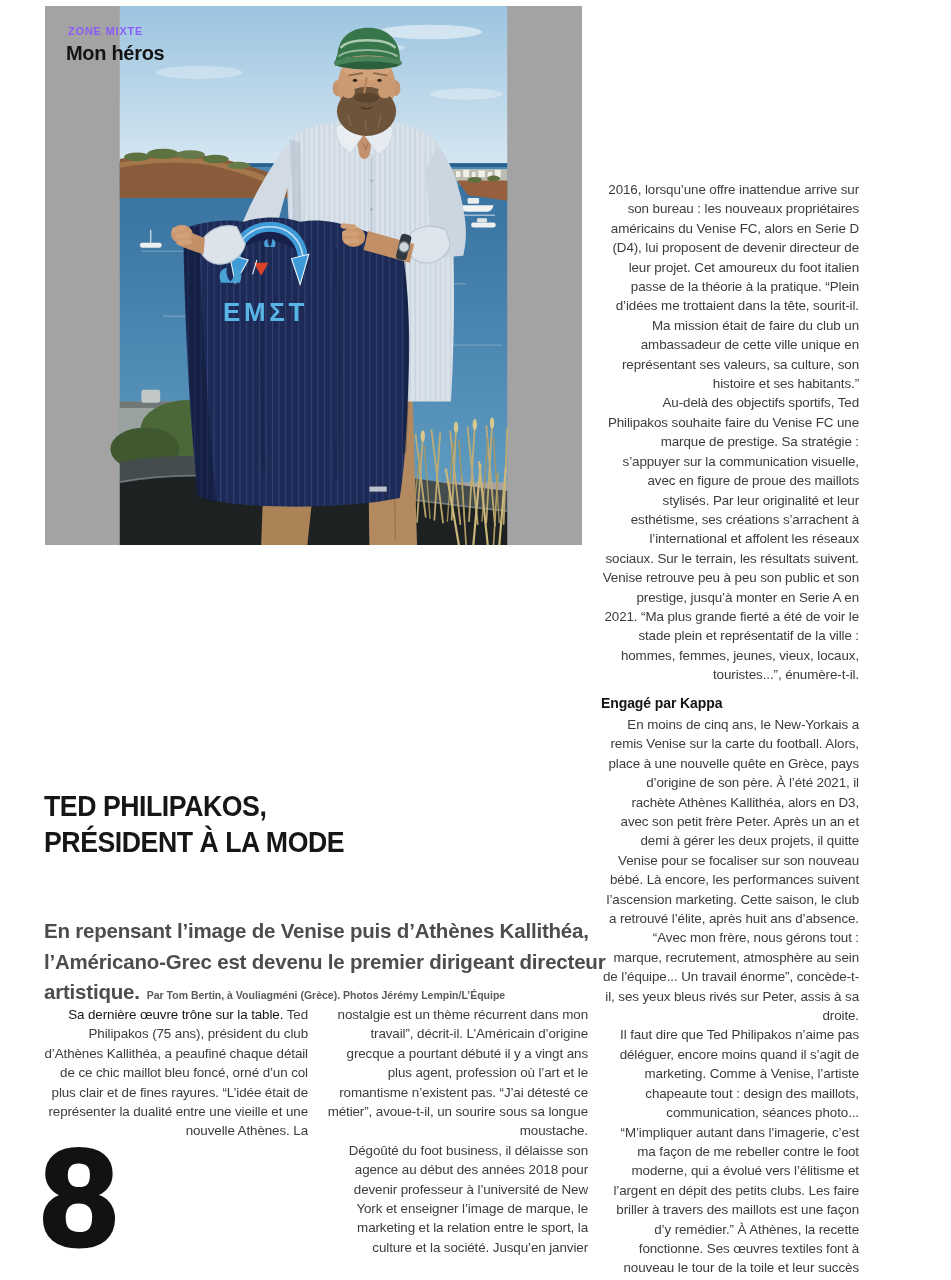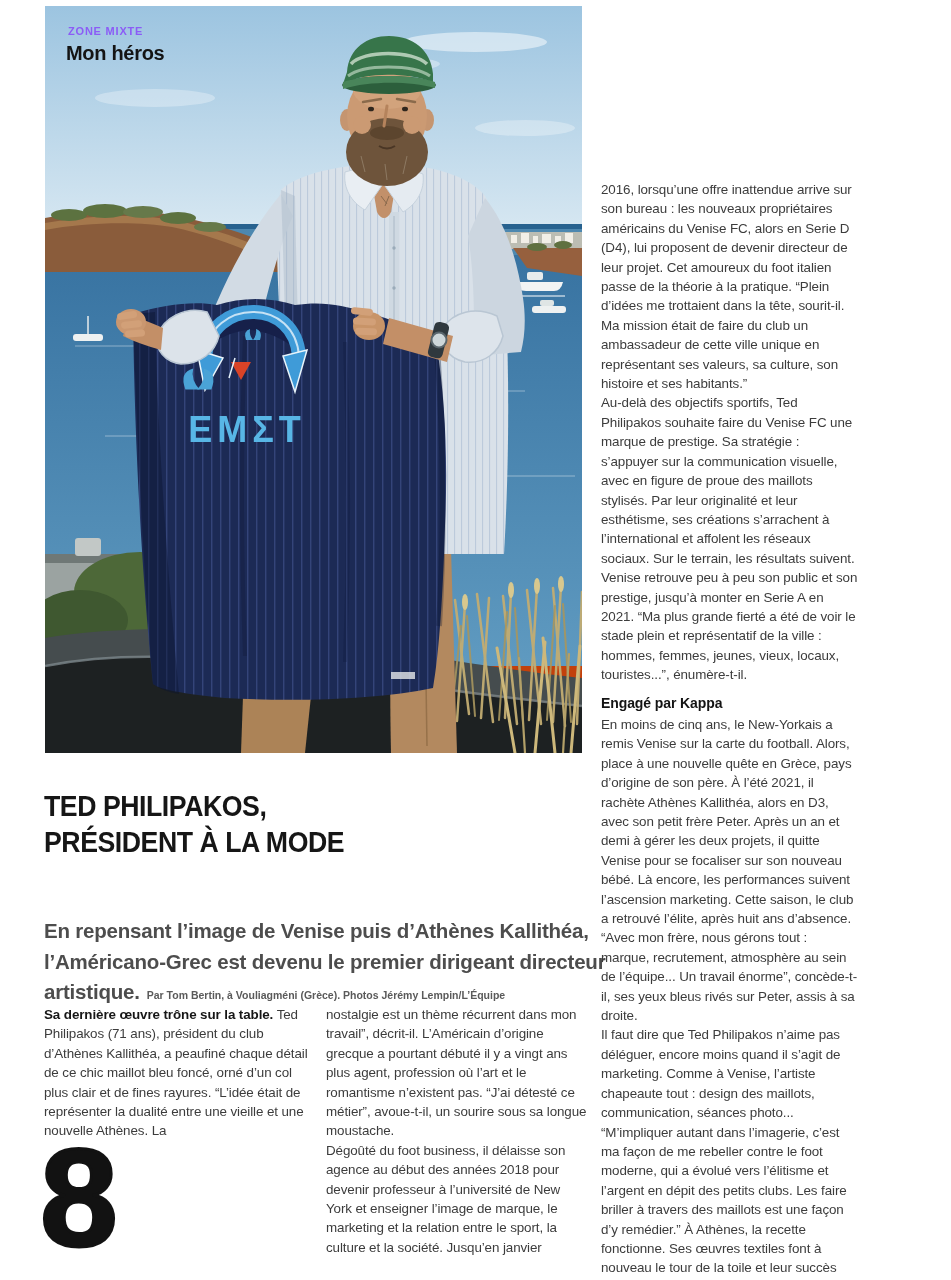--- a/index.html
+++ b/index.html
@@ -5,21 +5,21 @@
   html,body{margin:0;padding:0;}
   body{
     width:951px;height:1280px;background:#ffffff;
     font-family:"Liberation Sans","DejaVu Sans",sans-serif;
     position:relative;overflow:hidden;
     -webkit-font-smoothing:antialiased;
   }
   .page{position:absolute;inset:0;}
 
   
-  .photo{position:absolute;left:45px;top:6px;width:537px;height:747px;overflow:hidden;background:#c2410c;}
+  .photo{position:absolute;left:45px;top:6px;width:537px;height:539px;overflow:hidden;background:#a3a3a3;}
   .photo svg{display:block;width:100%;height:100%;}
 
   
   .kicker{
     position:absolute;left:68px;top:25px;
     font-size:11px;font-weight:700;letter-spacing:.8px;
     color:#8b5cf6;
   }
   .rubric{
     position:absolute;left:66px;top:42px;
@@ -43,25 +43,25 @@
     font-size:10.5px;font-weight:700;letter-spacing:0;
     color:#5a5a5a;margin-left:7px;line-height:1;
   }
 
   
   .col{
     position:absolute;
     font-size:13.4px;line-height:19.4px;color:#3c3c3c;
     letter-spacing:-.1px;text-align:left;
   }
-  .col p{margin:0;}
+  .col p{margin:0;text-align:right;}
   .col1{left:44px;top:1005px;width:264px;}
   .col2{left:326px;top:1005px;width:262px;}
   .col3{left:601px;top:180px;width:258px;}
-  .lead-in{font-weight:700;color:#161616;}
+  .lead-in{font-weight:400;color:#161616;}
   .crosshead{
     margin:9px 0 2px 0;font-size:14px;font-weight:700;color:#141414;
   }
 
   
   .pagenum{
     position:absolute;left:40px;top:1128px;
     font-size:140px;line-height:1;font-weight:700;color:#121212;
     -webkit-text-stroke:3px #121212;letter-spacing:-2px;
   }
@@ -339,21 +339,21 @@
   <div class="rubric">Mon héros</div>
 
   <h1 class="headline">
     <span class="hl">TED PHILIPAKOS,</span><br>
     <span class="hl">PRÉSIDENT À LA MODE</span>
   </h1>
 
   <p class="standfirst"><span>En repensant l’image de Venise puis d’Athènes Kallithéa, l’Américano-Grec est devenu le premier dirigeant directeur artistique.</span><span class="byline">Par Tom Bertin, à Vouliagméni (Grèce). Photos Jérémy Lempin/L’Équipe</span></p>
 
   <div class="col col1">
-    <p><strong class="lead-in">Sa dernière œuvre trône sur la table.</strong> <span>Ted Philipakos (71 ans), président du club d’Athènes Kallithéa, a peaufiné chaque détail de ce chic maillot bleu foncé, orné d’un col plus clair et de fines rayures. “L’idée était de représenter la dualité entre une vieille et une nouvelle Athènes. La</span></p>
+    <p><strong class="lead-in">Sa dernière œuvre trône sur la table.</strong> <span>Ted Philipakos (75 ans), président du club d’Athènes Kallithéa, a peaufiné chaque détail de ce chic maillot bleu foncé, orné d’un col plus clair et de fines rayures. “L’idée était de représenter la dualité entre une vieille et une nouvelle Athènes. La</span></p>
   </div>
 
   <div class="col col2">
     <p>nostalgie est un thème récurrent dans mon travail”, décrit-il. L’Américain d’origine grecque a pourtant débuté il y a vingt ans plus agent, profession où l’art et le romantisme n’existent pas. “J’ai détesté ce métier”, avoue-t-il, un sourire sous sa longue moustache.</p>
     <p>Dégoûté du foot business, il délaisse son agence au début des années 2018 pour devenir professeur à l’université de New York et enseigner l’image de marque, le marketing et la relation entre le sport, la culture et la société. Jusqu’en janvier</p>
   </div>
 
   <div class="col col3">
     <p>2016, lorsqu’une offre inattendue arrive sur son bureau : les nouveaux propriétaires américains du Venise FC, alors en Serie D (D4), lui proposent de devenir directeur de leur projet. Cet amoureux du foot italien passe de la théorie à la pratique. “Plein d’idées me trottaient dans la tête, sourit-il. Ma mission était de faire du club un ambassadeur de cette ville unique en représentant ses valeurs, sa culture, son histoire et ses habitants.”</p>
     <p>Au-delà des objectifs sportifs, Ted Philipakos souhaite faire du Venise FC une marque de prestige. Sa stratégie : s’appuyer sur la communication visuelle, avec en figure de proue des maillots stylisés. Par leur originalité et leur esthétisme, ses créations s’arrachent à l’international et affolent les réseaux sociaux. Sur le terrain, les résultats suivent. Venise retrouve peu à peu son public et son prestige, jusqu’à monter en Serie A en 2021. “Ma plus grande fierté a été de voir le stade plein et représentatif de la ville : hommes, femmes, jeunes, vieux, locaux, touristes...”, énumère-t-il.</p>

